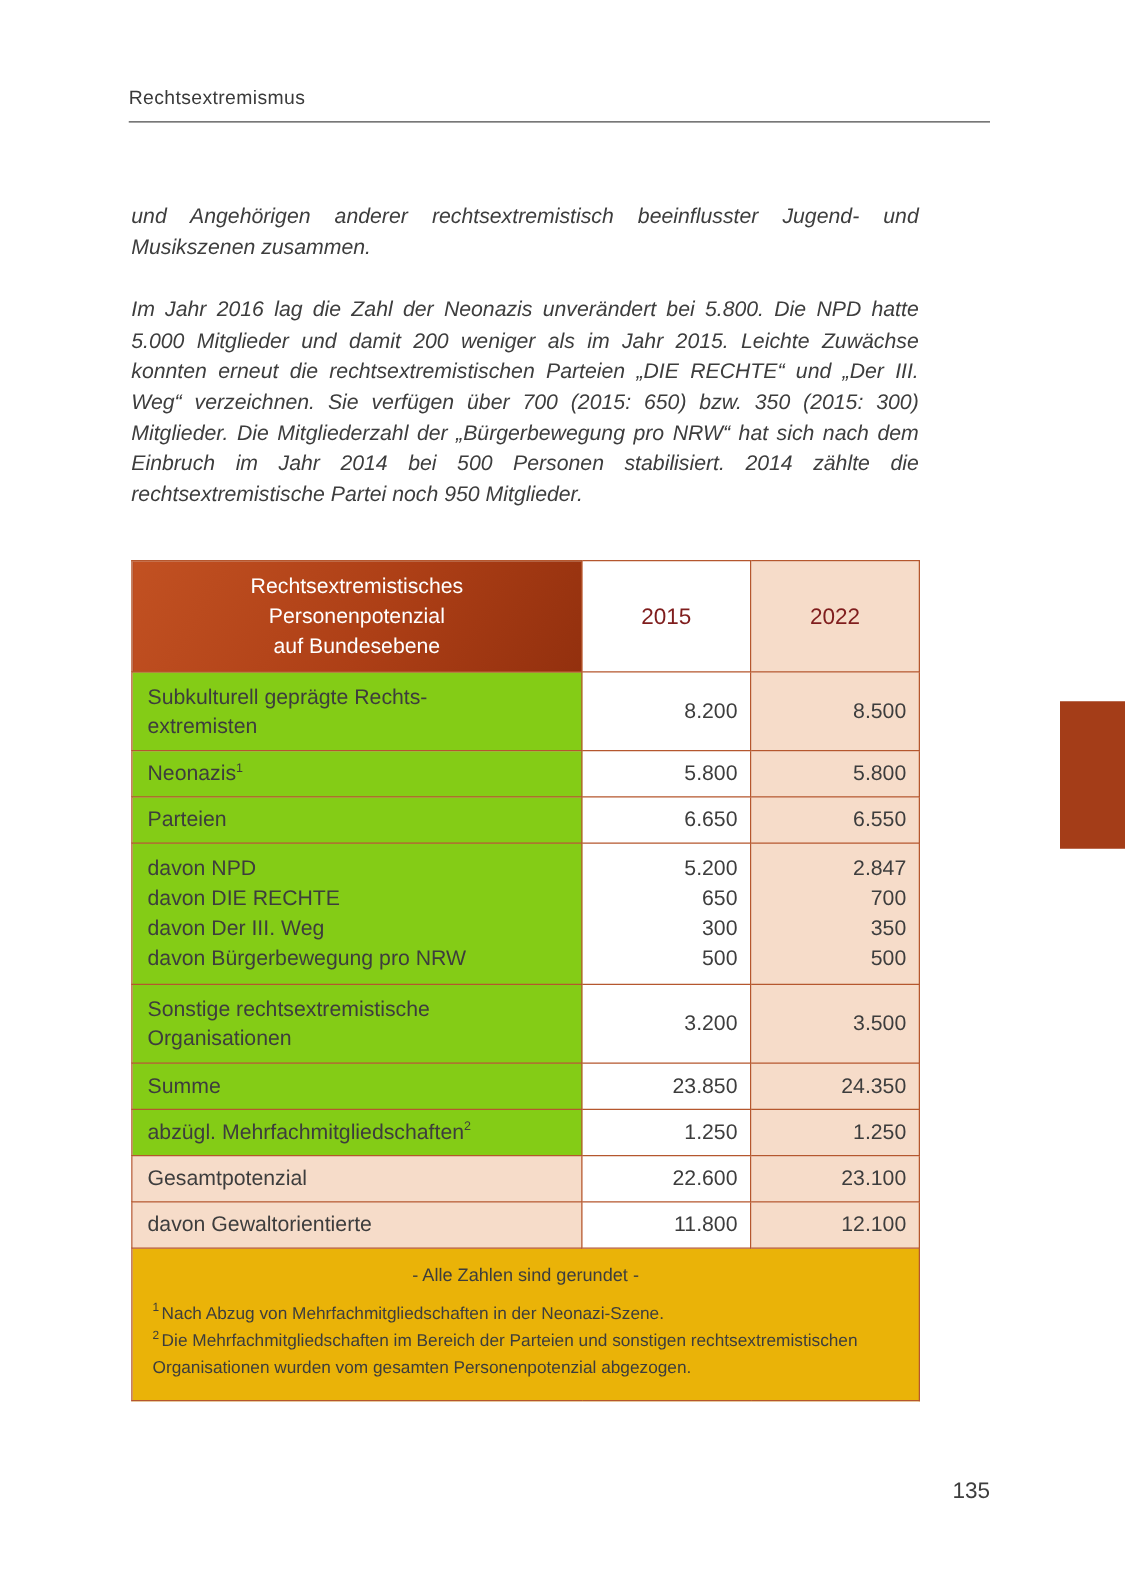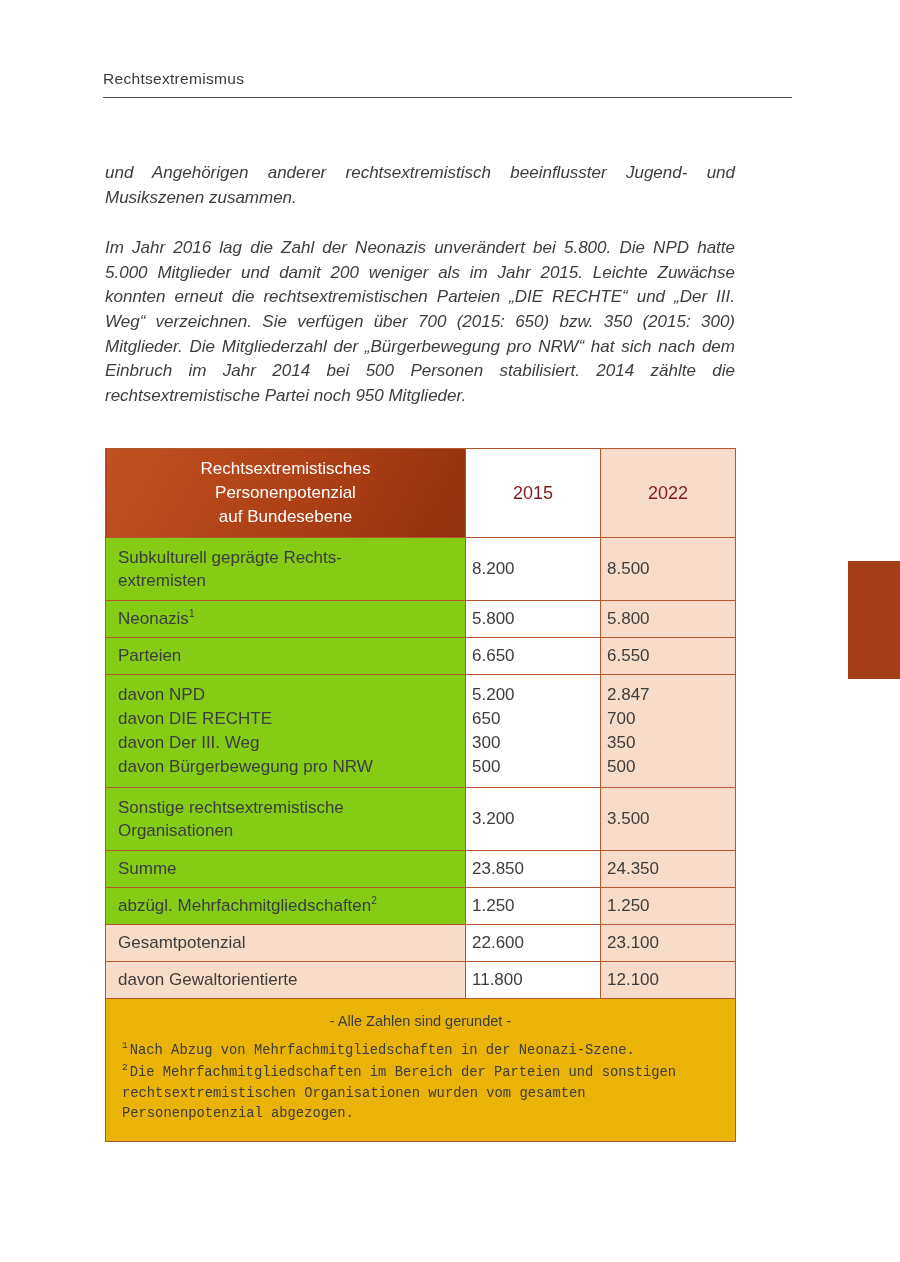--- a/index.html
+++ b/index.html
@@ -45,34 +45,34 @@
     text-align:center; white-space:pre-line; padding:8px 16px;
     height:60px;
   }
   .th-year {
     font-weight:normal; font-size:18px; text-align:center;
     background:#ffffff; color:#7f1d1d;
   }
   .peach { background:#f6dcc9; }
   .lbl { padding:8px 10px 8px 12px; text-align:left; background:#84cc16; }
   .lbl .ml { white-space:pre-line; line-height:23px; }
-  .num { padding:8px 10px 8px 6px; background:#ffffff; }
+  .num { text-align:right; padding:8px 10px 8px 6px; background:#ffffff; }
   .num.peach { background:#f6dcc9; }
   .lbl.highlight { background:#f6dcc9; }
   .group-cell div { line-height:24px; }
   sup.fnref { font-size:10px; vertical-align:super; line-height:0; }
 
   
   .notes {
     padding:12px 16px 14px 16px; background:#eab308;
     font-size:13.8px; line-height:20.5px; color:#3d3d3d;
     text-align:left; vertical-align:top;
   }
   .note-center { text-align:center; font-size:14.5px; margin-bottom:9px; }
-  .note { margin-bottom:2px;font-family:Liberation Mono, monospace; }
+  .note { margin-bottom:2px; }
   .note sup { font-size:9.5px; vertical-align:super; line-height:0; margin-right:2px; }
 
   
   .side-tab {
     position:absolute; right:0; top:561px; width:52px; height:118px;
     background:#a43d18;
   }
 
   
   .page-number {
@@ -175,14 +175,15 @@
           <div class="note-center">- Alle Zahlen sind gerundet -</div>
           <div class="note"><sup>1</sup><span>Nach Abzug von Mehrfachmitgliedschaften in der Neonazi-Szene.</span></div>
           <div class="note"><sup>2</sup><span>Die Mehrfachmitgliedschaften im Bereich der Parteien und sonstigen rechtsextremistischen Organisationen wurden vom gesamten Personenpotenzial abgezogen.</span></div>
         </td>
       </tr>
     </tbody>
   </table>
 
   <div class="side-tab"></div>
 
+  <div class="page-number">135</div>
 
 </div>
 
 </body></html>

